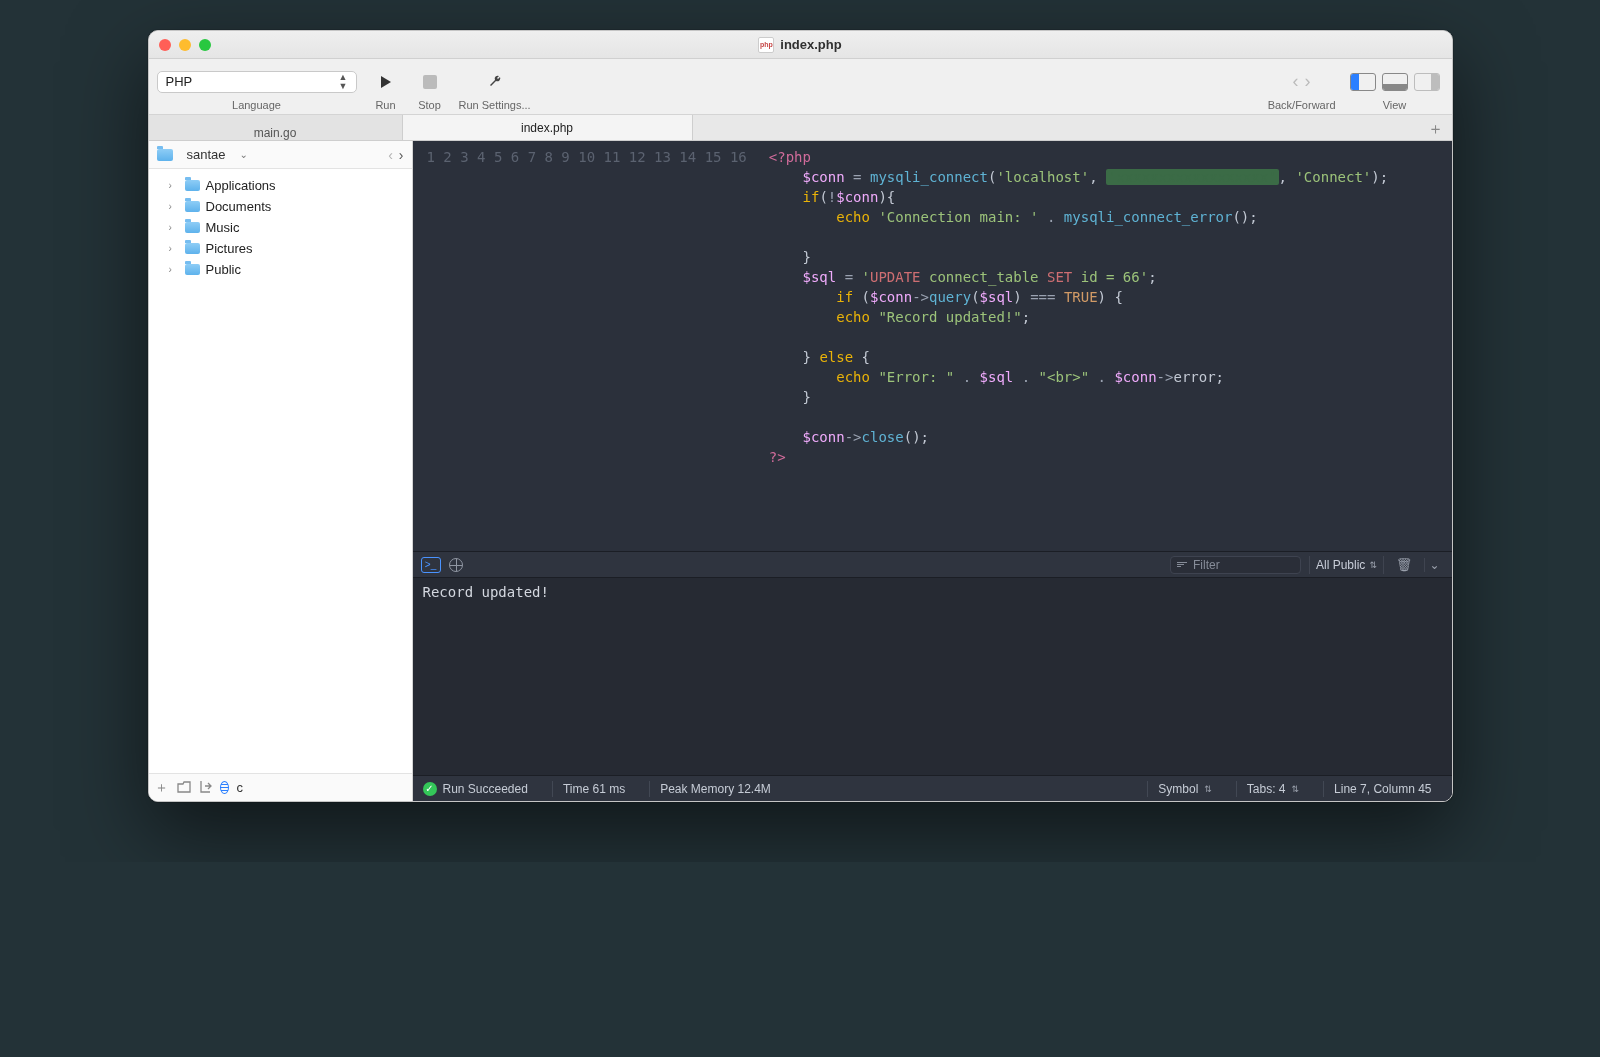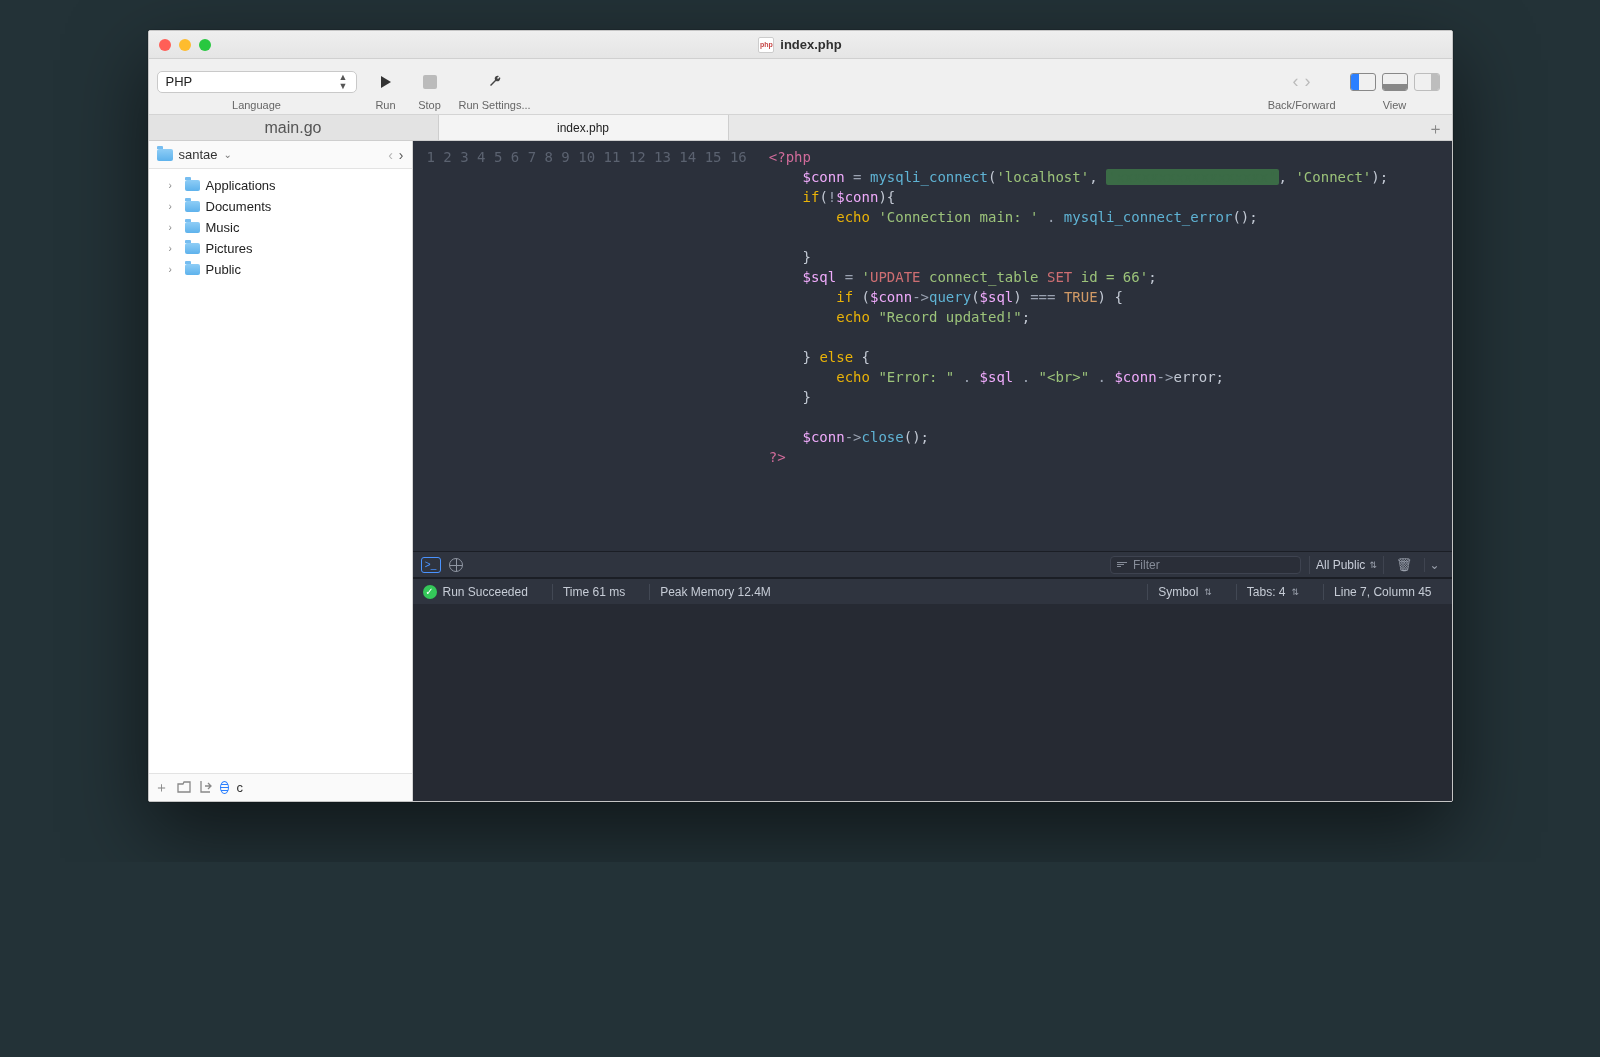--- a/index.html
+++ b/index.html
@@ -6,21 +6,21 @@
   body {
     font-family: -apple-system, BlinkMacSystemFont, "Helvetica Neue", Arial, sans-serif;
     background:#233237;
     display:flex; justify-content:center; align-items:flex-start;
     padding:30px 30px 60px 30px;
     font-size:13px;
   }
   .window {
     width:1305px;
     background:#ececec;
-    border-radius:2px;
+    border-radius:10px;
     box-shadow: 0 30px 80px rgba(0,0,0,.55), 0 0 0 1px rgba(0,0,0,.1);
     overflow:hidden;
     border:1px solid #c5c5c5;
   }
   
   .titlebar {
     height:28px; background:linear-gradient(#efefef,#e5e5e5);
     display:flex; align-items:center; padding:0 10px;
     border-bottom:1px solid #d0d0d0;
     position:relative;
@@ -68,40 +68,40 @@
   }
   .vt-box.left::before{content:'';position:absolute;left:0;top:0;bottom:0;width:8px;background:#2a7fff;border-radius:2px 0 0 2px;}
   .vt-box.bottom::before{content:'';position:absolute;left:0;right:0;bottom:0;height:6px;background:#888;border-radius:0 0 2px 2px;}
   .vt-box.right{border-color:#bdbdbd;}
   .vt-box.right::before{content:'';position:absolute;right:0;top:0;bottom:0;width:8px;background:#bdbdbd;border-radius:0 2px 2px 0;}
   
   .tabs-row {
     height:26px; background:#e0e0e0; display:flex; border-bottom:1px solid #cecece;
   }
   .sidebar-tab {
-    width:290px; display:flex;align-items:center;justify-content:center;
-    font-size:16px;color:#555;background:#e3e3e3;border-right:1px solid #cecece;
+    width:254px; display:flex;align-items:flex-end;justify-content:center;
+    font-size:12px;color:#555;background:#e3e3e3;border-right:1px solid #cecece;
   }
   .file-tab {
     width:290px; display:flex;align-items:center;justify-content:center;
     font-size:12px;color:#222;background:#f4f4f4;border-right:1px solid #cecece;
     font-weight:500;
   }
   .tab-rest{flex:1;background:#e8e8e8;position:relative;}
   .tab-add{position:absolute;right:8px;top:4px;color:#888;font-size:16px;}
   
   .body{display:flex;height:660px;}
   
   .sidebar {
     width:264px; background:#fff; border-right:1px solid #d4d4d4;
     display:flex; flex-direction:column;
   }
   .sb-header{
     height:28px;background:#fafafa;border-bottom:1px solid #e3e3e3;
-    display:flex;align-items:center;padding:0 8px;gap:6px;font-size:13px;color:#333;
+    display:flex;align-items:center;padding:0 8px;gap:14px;font-size:13px;color:#333;
   }
   .folder-ic{width:16px;height:12px;background:linear-gradient(#8ecdf6,#5eb2ec);border-radius:2px;display:inline-block;position:relative;}
   .folder-ic.small{width:15px;height:11px;}
   .folder-ic::before{content:'';position:absolute;top:-3px;left:0;width:6px;height:3px;background:#76bdf0;border-radius:1px 1px 0 0;}
   .sb-header .chevs{margin-left:auto;display:flex;gap:6px;color:#b4b4b4;font-size:14px;}
   .sb-header .chevs span:last-child{color:#555;}
   .sb-tree{flex:1;padding:6px 0;font-size:13px;}
   .tree-item{display:flex;align-items:center;gap:6px;padding:3px 10px 3px 20px;color:#222;}
   .tree-item .disc{color:#8a8a8a;font-size:10px;width:10px;}
   .sb-footer{
@@ -133,21 +133,21 @@
   .console-bar{
     height:26px;background:#2f343f;border-bottom:1px solid #1b1e25;
     display:flex;align-items:center;padding:0 8px;gap:8px;color:#aeb4c0;font-size:12px;
   }
   .cb-left{display:flex;gap:8px;align-items:center;}
   .cb-left .box{width:20px;height:16px;border:1px solid #4a93ff;border-radius:3px;display:flex;align-items:center;justify-content:center;color:#4a93ff;font-size:10px;}
   .globe{width:14px;height:14px;border:1.3px solid #8f96a2;border-radius:50%;position:relative;}
   .globe::before{content:'';position:absolute;left:0;right:0;top:50%;height:1px;background:#8f96a2;}
   .globe::after{content:'';position:absolute;top:0;bottom:0;left:50%;width:1px;background:#8f96a2;}
   .cb-filter{
-    margin-left:auto;width:191px;height:18px;background:#2a2e38;border:1px solid #3e4350;border-radius:4px;
+    margin-left:auto;width:131px;height:18px;background:#2a2e38;border:1px solid #3e4350;border-radius:4px;
     display:flex;align-items:center;gap:6px;padding:0 6px;color:#868c98;
   }
   .cb-select{display:flex;align-items:center;gap:4px;color:#c8cdd8;padding:0 6px;border-left:1px solid #3f4450;border-right:1px solid #3f4450;height:18px;}
   .cb-trash{color:#9aa0ac;font-size:13px;padding:0 4px;}
   .cb-chevd{color:#9aa0ac;padding:0 4px;border-left:1px solid #3f4450;}
   .console-body{flex:1;padding:6px 10px;font-family:"SF Mono",Menlo,monospace;font-size:14px;color:#d3d7df;}
   
   .status{
     height:26px;background:#2f343f;border-top:1px solid #1b1e25;
     display:flex;align-items:center;color:#c6ccd6;font-size:12px;padding:0 10px;gap:14px;
@@ -352,20 +352,23 @@
             </span>
             <span>Filter</span>
           </div>
           <div class="cb-select">
             <span>All Public</span>
             <span class="caret">⇅</span>
           </div>
           <span class="cb-trash">🗑</span>
           <span class="cb-chevd">⌄</span>
         </div>
+        <div class="console-body">
+          <span>Record updated!</span>
+        </div>
         <div class="status">
           <div class="seg">
             <span class="ok">✓</span>
             <span>Run Succeeded</span>
           </div>
           <div class="seg">
               <span>Time 61 ms</span>
             </div>
           <div class="seg">
               <span>Peak Memory 12.4M</span>

